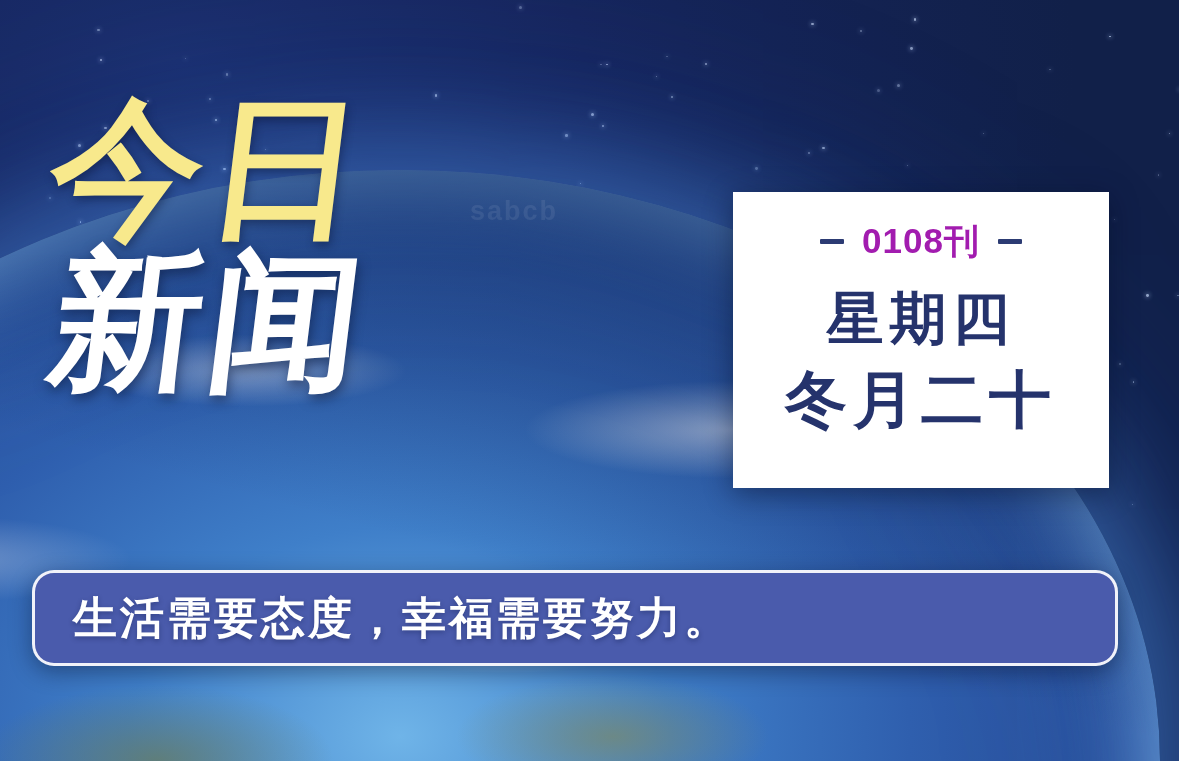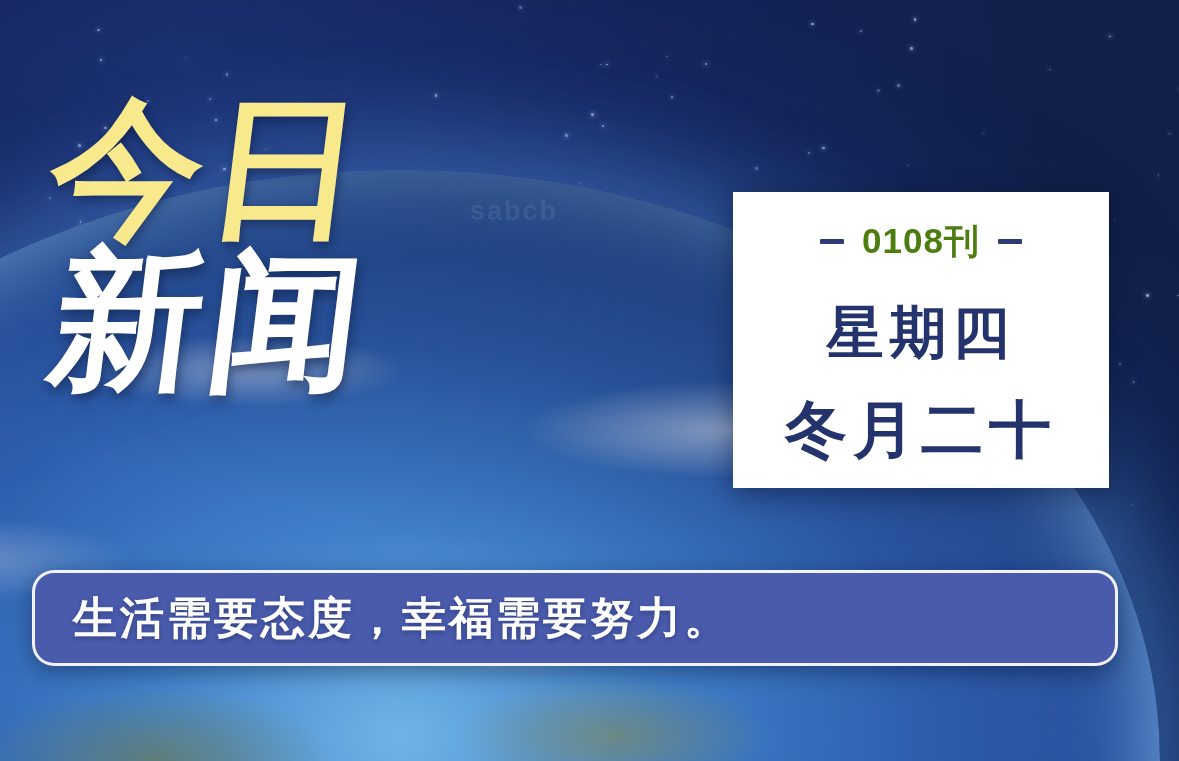--- a/index.html
+++ b/index.html
@@ -105,28 +105,28 @@
     position:absolute;left:733px;top:192px;width:376px;height:296px;
     background:#ffffff;
     box-shadow:0 6px 26px rgba(4,10,36,.45);
     display:flex;flex-direction:column;align-items:center;
     justify-content:flex-start;
     color:#27366f;
   }
   .issue-row{
     display:flex;align-items:center;gap:18px;
     margin-top:26px;font-weight:700;font-size:35px;letter-spacing:1px;
-    color:#4d7c0f;
+    color:#a21caf;
   }
   .issue-dash{display:inline-block;width:24px;height:5px;background:#2c3b73;border-radius:1px;}
   .weekday{
-    margin-top:30px;font-weight:700;font-size:57px;letter-spacing:6px;color:#25336c;
+    margin-top:16px;font-weight:700;font-size:57px;letter-spacing:6px;color:#25336c;
   }
   .lunar{
-    margin-top:16px;font-weight:700;font-size:62px;letter-spacing:6px;color:#25336c;
+    font-weight:700;font-size:62px;letter-spacing:6px;color:#25336c;
   }
 
   
   .motto{
     position:absolute;left:32px;top:570px;width:1080px;height:90px;
     background:#4A5BAC;
     border:3px solid rgba(255,255,255,.92);
     border-radius:22px;
     box-shadow:0 6px 22px rgba(4,10,36,.40);
     display:flex;align-items:center;

